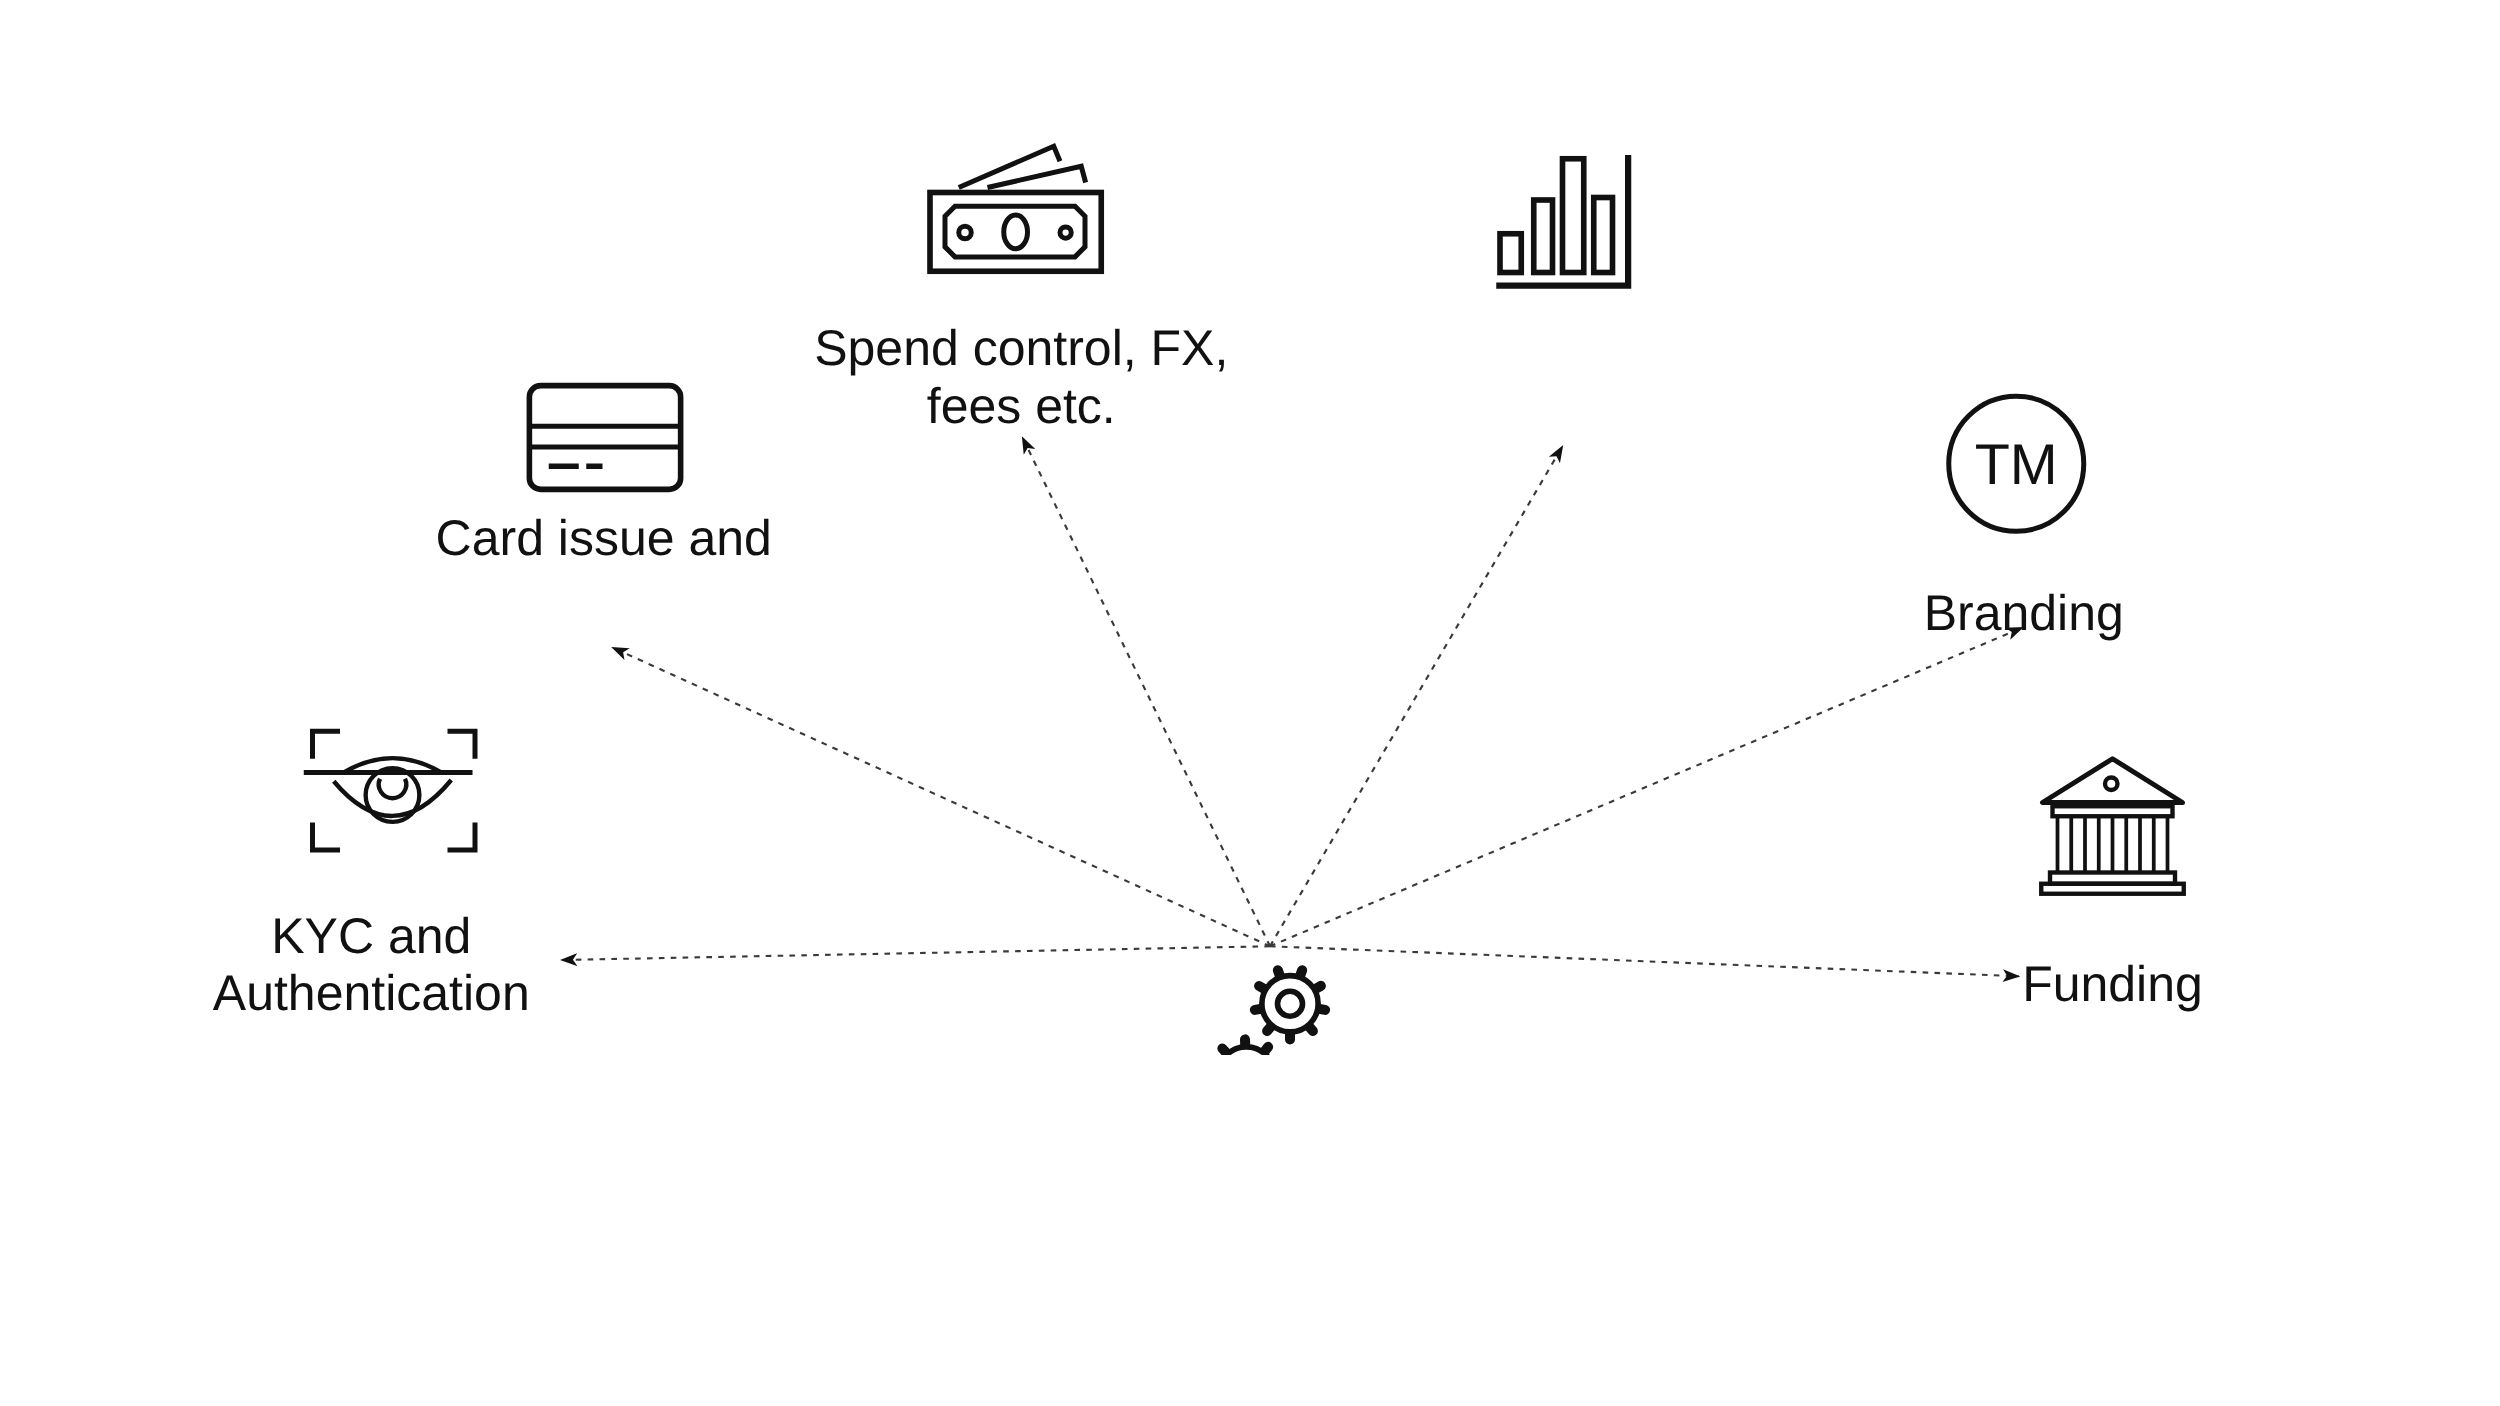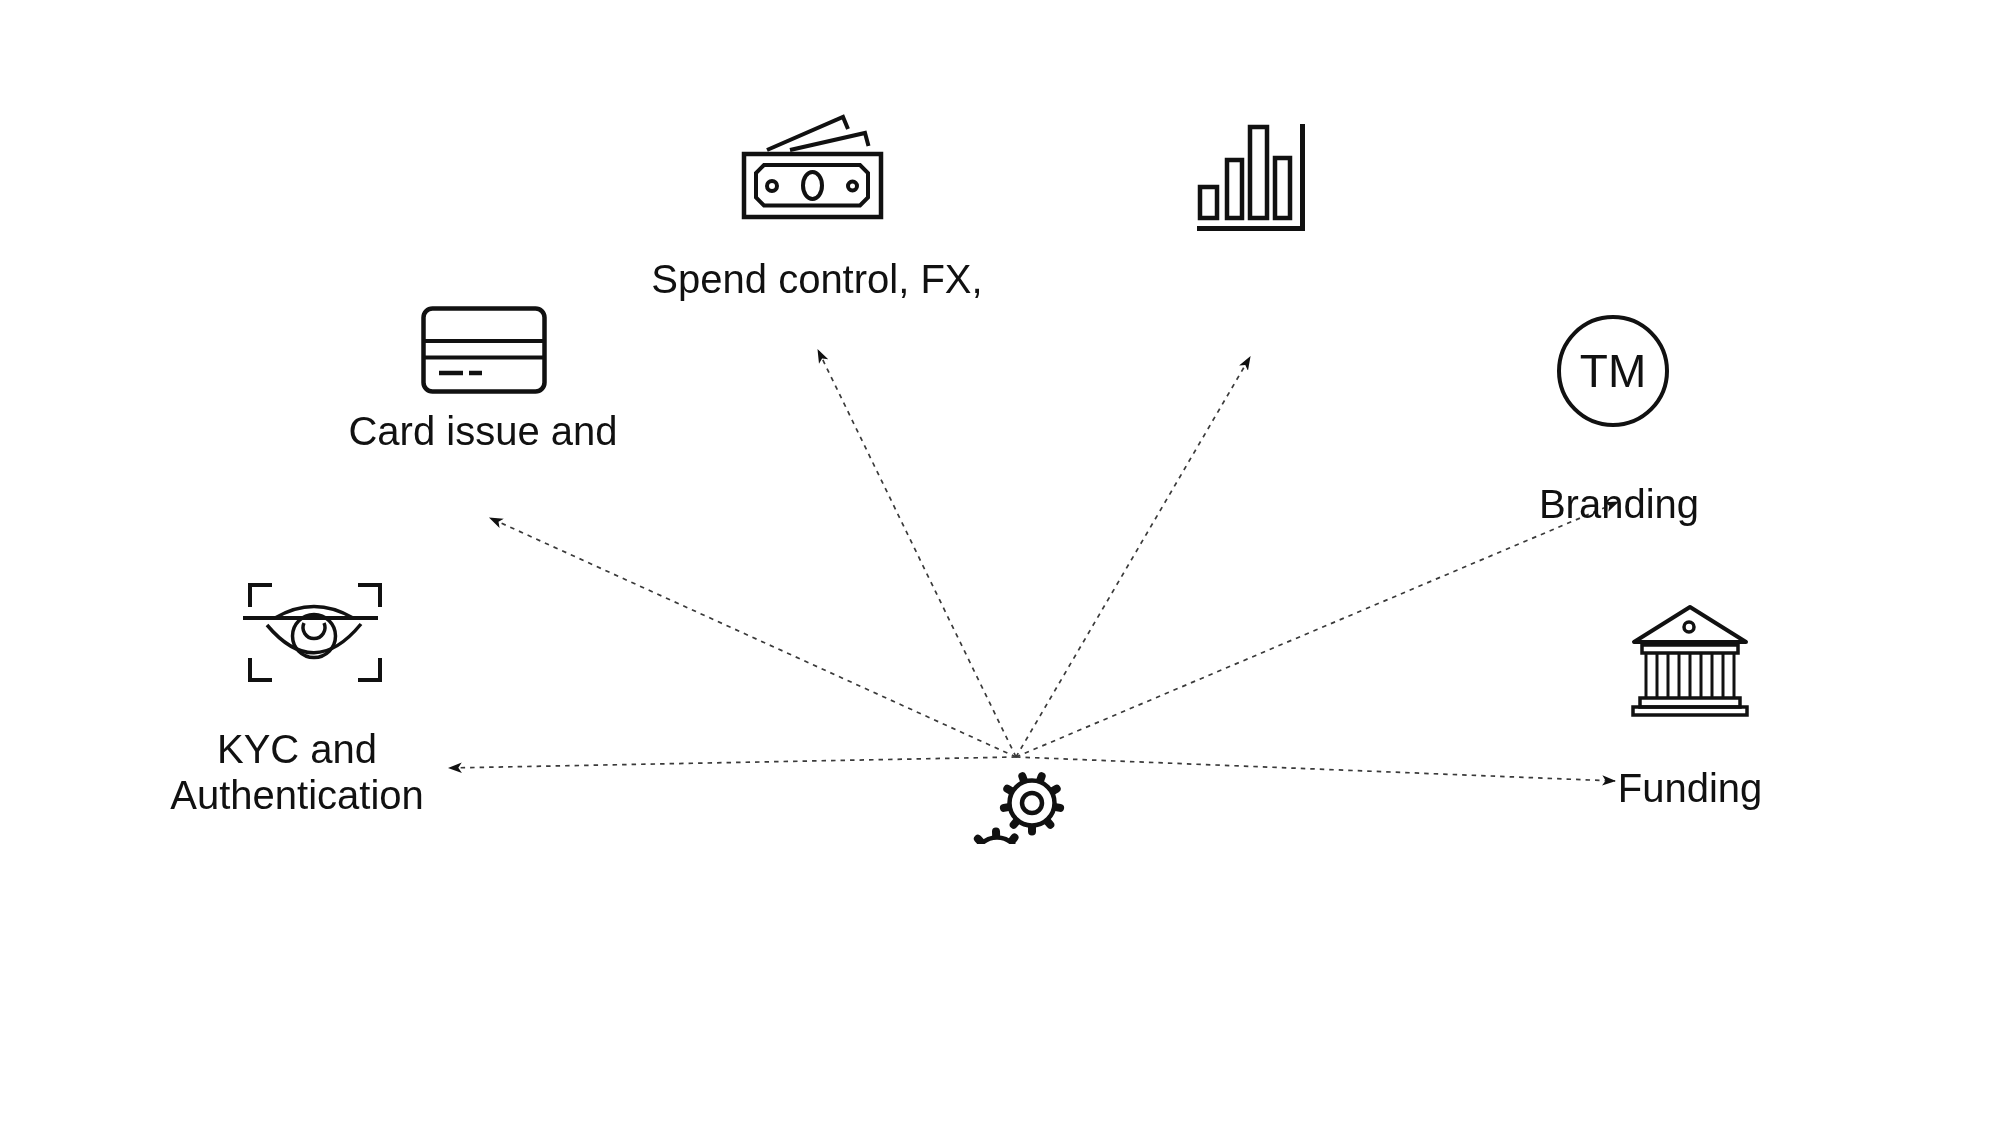--- a/index.html
+++ b/index.html
@@ -41,20 +41,21 @@
     <path class="ink" stroke-width="4" d="M32 50 L108 17 L113 29"></path>
     <path class="ink" stroke-width="4" d="M55 50 L130 33 L133.5 46"></path>
     <rect x="9" y="54" width="137" height="63" fill="#ffffff" stroke="#111111" stroke-width="4.5"></rect>
     <path class="ink" stroke-width="4" d="M29 65 H125 L133 73 V97.5 L125 105.5 H29 L21 97.5 V73 Z"></path>
     <ellipse class="ink" stroke-width="4" cx="77.5" cy="85.5" rx="9.5" ry="13.5"></ellipse>
     <circle class="ink" stroke-width="4" cx="37" cy="86" r="5"></circle>
     <circle class="ink" stroke-width="4" cx="117.5" cy="86" r="4.5"></circle>
   </svg>
   <div class="node-label" style="left:817px;top:256px">
     <div>Spend control, FX,</div>
+    <div>fees etc.</div>
   </div>
 
   <svg class="node-icon" style="left:1190px;top:110px" width="125" height="125" viewBox="0 0 125 125" xmlns="http://www.w3.org/2000/svg">
     <rect class="ink" stroke-width="4.5" x="10" y="77" width="17" height="31"></rect>
     <rect class="ink" stroke-width="4.5" x="37" y="50" width="15" height="58"></rect>
     <rect class="ink" stroke-width="4.5" x="60" y="17" width="17" height="91"></rect>
     <rect class="ink" stroke-width="4.5" x="85" y="48" width="15" height="60"></rect>
     <path class="ink" stroke-width="5" d="M7 118.5 H112.5 V14"></path>
   </svg>
 
@@ -66,21 +67,21 @@
     <path class="ink" stroke-width="4.5" d="M54 73 H67"></path>
   </svg>
   <div class="node-label" style="left:483px;top:408px">
     <div>Card issue and</div>
   </div>
 
   <svg class="node-icon" style="left:1553px;top:311px" width="120" height="120" viewBox="0 0 120 120" xmlns="http://www.w3.org/2000/svg">
     <circle class="ink" stroke-width="4" cx="60" cy="60" r="54"></circle>
     <text x="60" y="76" text-anchor="middle" font-size="46" fill="#111111" font-family="Liberation Sans, sans-serif">TM</text>
   </svg>
-  <div class="node-label" style="left:1619px;top:481px">
+  <div class="node-label" style="left:1619px;top:468px">
     <div>Branding</div>
   </div>
 
   <svg class="node-icon" style="left:235px;top:575px" width="160" height="115" viewBox="0 0 160 115" xmlns="http://www.w3.org/2000/svg">
     <g class="ink" stroke-width="4">
       <path d="M15 32 V10 H37"></path>
       <path d="M123 10 H145 V32"></path>
       <path d="M15 83 V105 H37"></path>
       <path d="M123 105 H145 V83"></path>
     </g>

